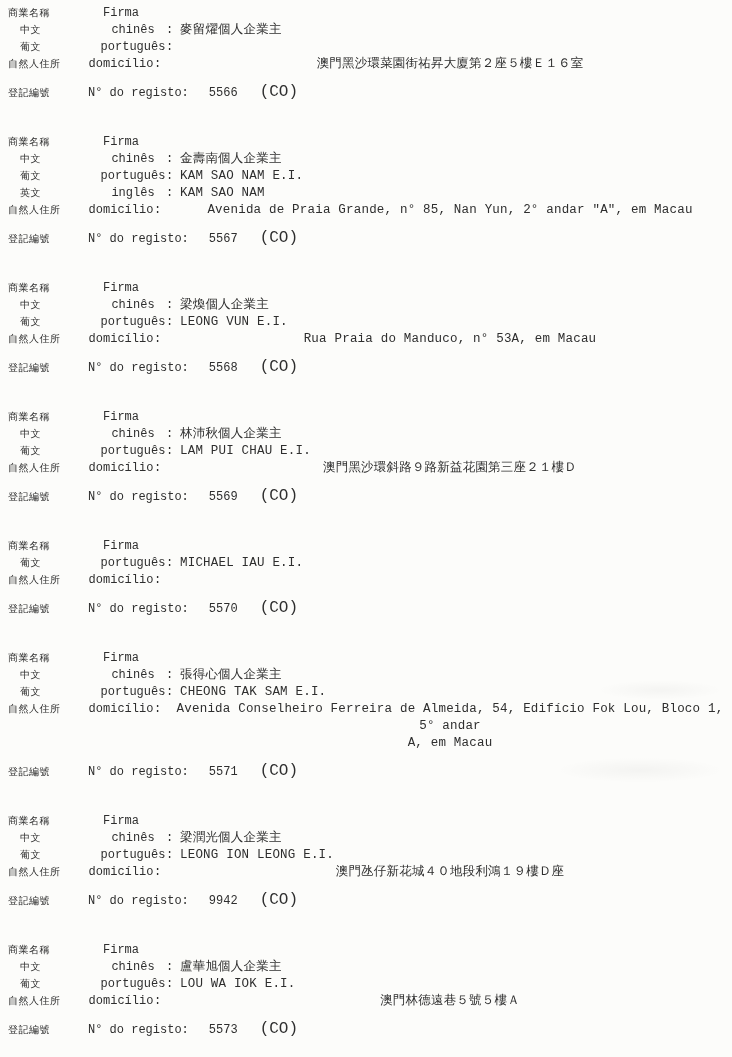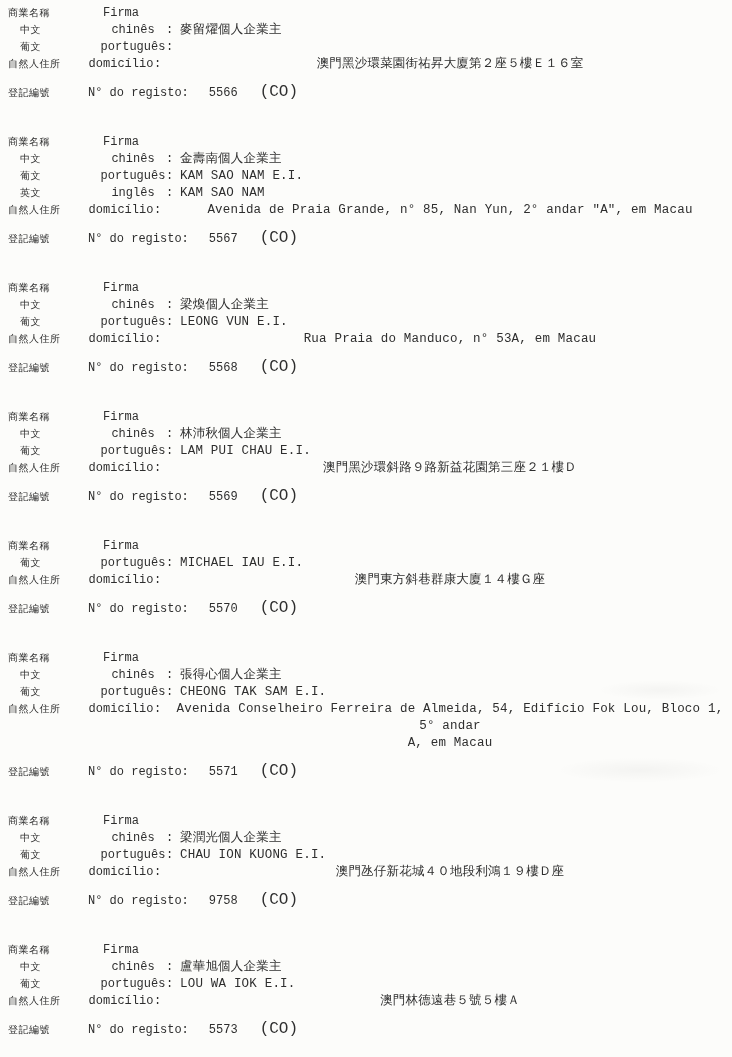--- a/index.html
+++ b/index.html
@@ -230,23 +230,20 @@
       <span class="lab-zh">葡文</span>
       <span class="lab-pt">português</span>
       <span class="colon">:</span>
       <span class="val">MICHAEL IAU E.I.</span>
     </div>
 
     <div class="line">
       <span class="lab-zh">自然人住所</span>
       <span class="lab-pt">domicílio</span>
       <span class="colon">:</span>
-      <span class="val">
-            <span class="vline">澳門東方斜巷群康大廈１４樓Ｇ座</span>
-          </span>
     </div>
     <div class="line">
       <span class="lab-zh">登記編號</span>
       <span class="reg-pt">N° do registo:</span>
       <span class="reg-num">5570</span>
       <span class="reg-suffix">(CO)</span>
     </div>
   </div>
 
   <div class="entry">
@@ -292,35 +289,35 @@
     <div class="line sub">
       <span class="lab-zh">中文</span>
       <span class="lab-pt">chinês</span>
       <span class="colon">:</span>
       <span class="val">梁潤光個人企業主</span>
     </div>
     <div class="line sub">
       <span class="lab-zh">葡文</span>
       <span class="lab-pt">português</span>
       <span class="colon">:</span>
-      <span class="val">CHAU ION KUONG E.I.</span>
+      <span class="val">LEONG ION LEONG E.I.</span>
     </div>
 
     <div class="line">
       <span class="lab-zh">自然人住所</span>
       <span class="lab-pt">domicílio</span>
       <span class="colon">:</span>
       <span class="val">
             <span class="vline">澳門氹仔新花城４０地段利鴻１９樓Ｄ座</span>
           </span>
     </div>
     <div class="line">
       <span class="lab-zh">登記編號</span>
       <span class="reg-pt">N° do registo:</span>
-      <span class="reg-num">9758</span>
+      <span class="reg-num">9942</span>
       <span class="reg-suffix">(CO)</span>
     </div>
   </div>
 
   <div class="entry">
     <div class="line">
       <span class="lab-zh">商業名稱</span>
       <span class="lab-pt">Firma</span>
     </div>
     <div class="line sub">

